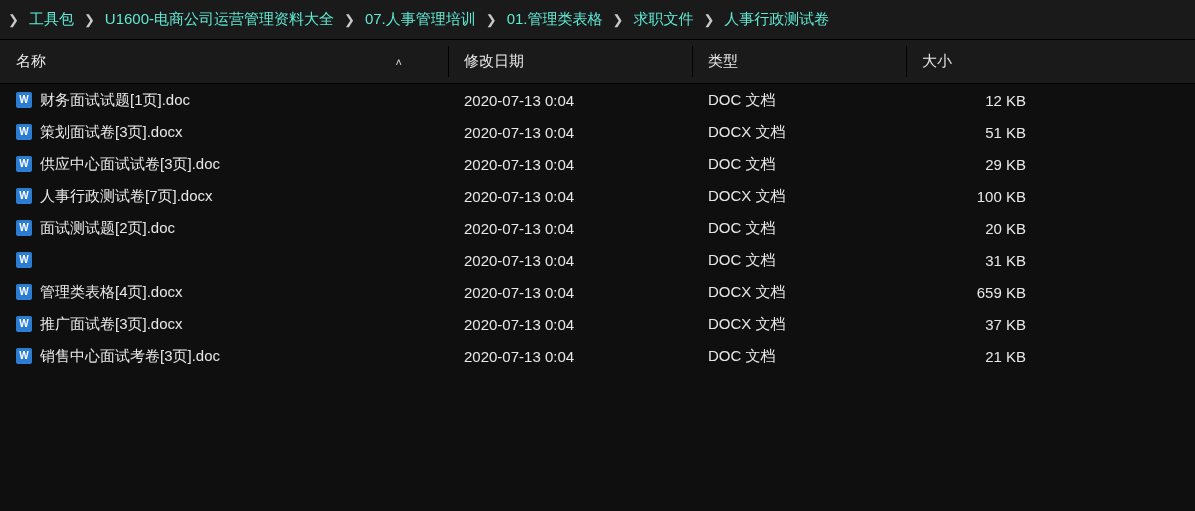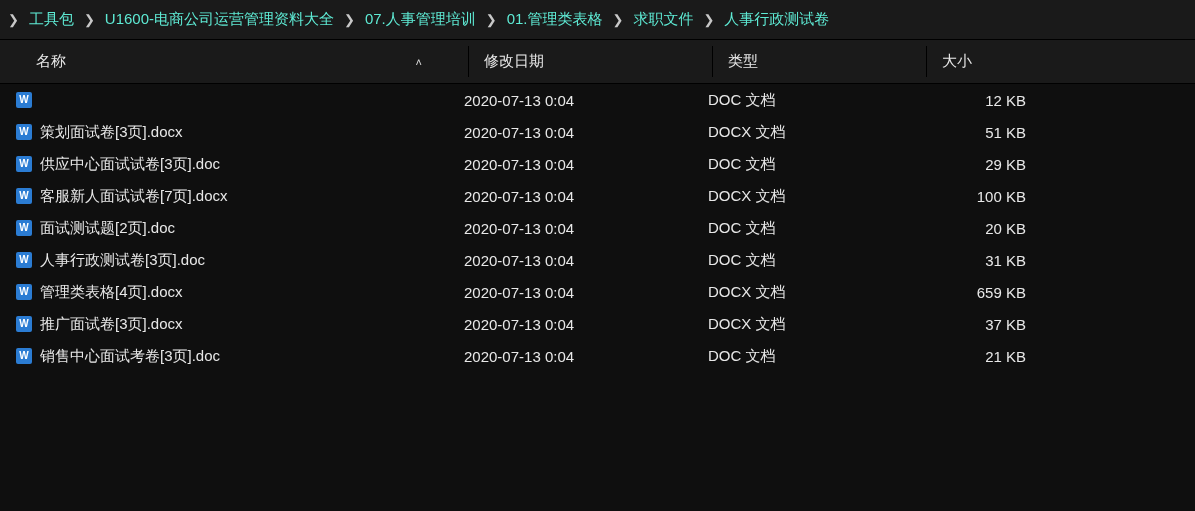--- a/index.html
+++ b/index.html
@@ -35,21 +35,20 @@
   .headers {
     display: flex;
     align-items: center;
     height: 44px;
     background: #1a1a1a;
     border-bottom: 1px solid #000;
     color: #e8e8e8;
     font-size: 15px;
     position: relative;
     user-select: none;
-    padding-left: 20px;
   }
   .col {
     display: flex;
     align-items: center;
     height: 100%;
     padding: 0 16px;
     position: relative;
   }
   .col-name   { width: 448px; }
   .col-date   { width: 244px; font-family: Liberation Mono, monospace; }
@@ -136,20 +135,21 @@
     <span>大小</span>
   </div>
 </div>
 
 <div class="rows">
   <div class="row">
     <div class="cell cell-name">
       <span class="file-icon">
           <span class="file-icon-glyph">W</span>
         </span>
+      <span>财务面试试题[1页].doc</span>
     </div>
     <div class="cell cell-date">2020-07-13 0:04</div>
     <div class="cell cell-type">DOC 文档</div>
     <div class="cell cell-size">12 KB</div>
   </div>
   <div class="row">
     <div class="cell cell-name">
       <span class="file-icon">
           <span class="file-icon-glyph">W</span>
         </span>
@@ -168,21 +168,21 @@
     </div>
     <div class="cell cell-date">2020-07-13 0:04</div>
     <div class="cell cell-type">DOC 文档</div>
     <div class="cell cell-size">29 KB</div>
   </div>
   <div class="row">
     <div class="cell cell-name">
       <span class="file-icon">
           <span class="file-icon-glyph">W</span>
         </span>
-      <span>客服新人面试试卷[7页].docx</span>
+      <span>人事行政测试卷[7页].docx</span>
     </div>
     <div class="cell cell-date">2020-07-13 0:04</div>
     <div class="cell cell-type">DOCX 文档</div>
     <div class="cell cell-size">100 KB</div>
   </div>
   <div class="row">
     <div class="cell cell-name">
       <span class="file-icon">
           <span class="file-icon-glyph">W</span>
         </span>
@@ -190,21 +190,20 @@
     </div>
     <div class="cell cell-date">2020-07-13 0:04</div>
     <div class="cell cell-type">DOC 文档</div>
     <div class="cell cell-size">20 KB</div>
   </div>
   <div class="row">
     <div class="cell cell-name">
       <span class="file-icon">
           <span class="file-icon-glyph">W</span>
         </span>
-      <span>人事行政测试卷[3页].doc</span>
     </div>
     <div class="cell cell-date">2020-07-13 0:04</div>
     <div class="cell cell-type">DOC 文档</div>
     <div class="cell cell-size">31 KB</div>
   </div>
   <div class="row">
     <div class="cell cell-name">
       <span class="file-icon">
           <span class="file-icon-glyph">W</span>
         </span>

